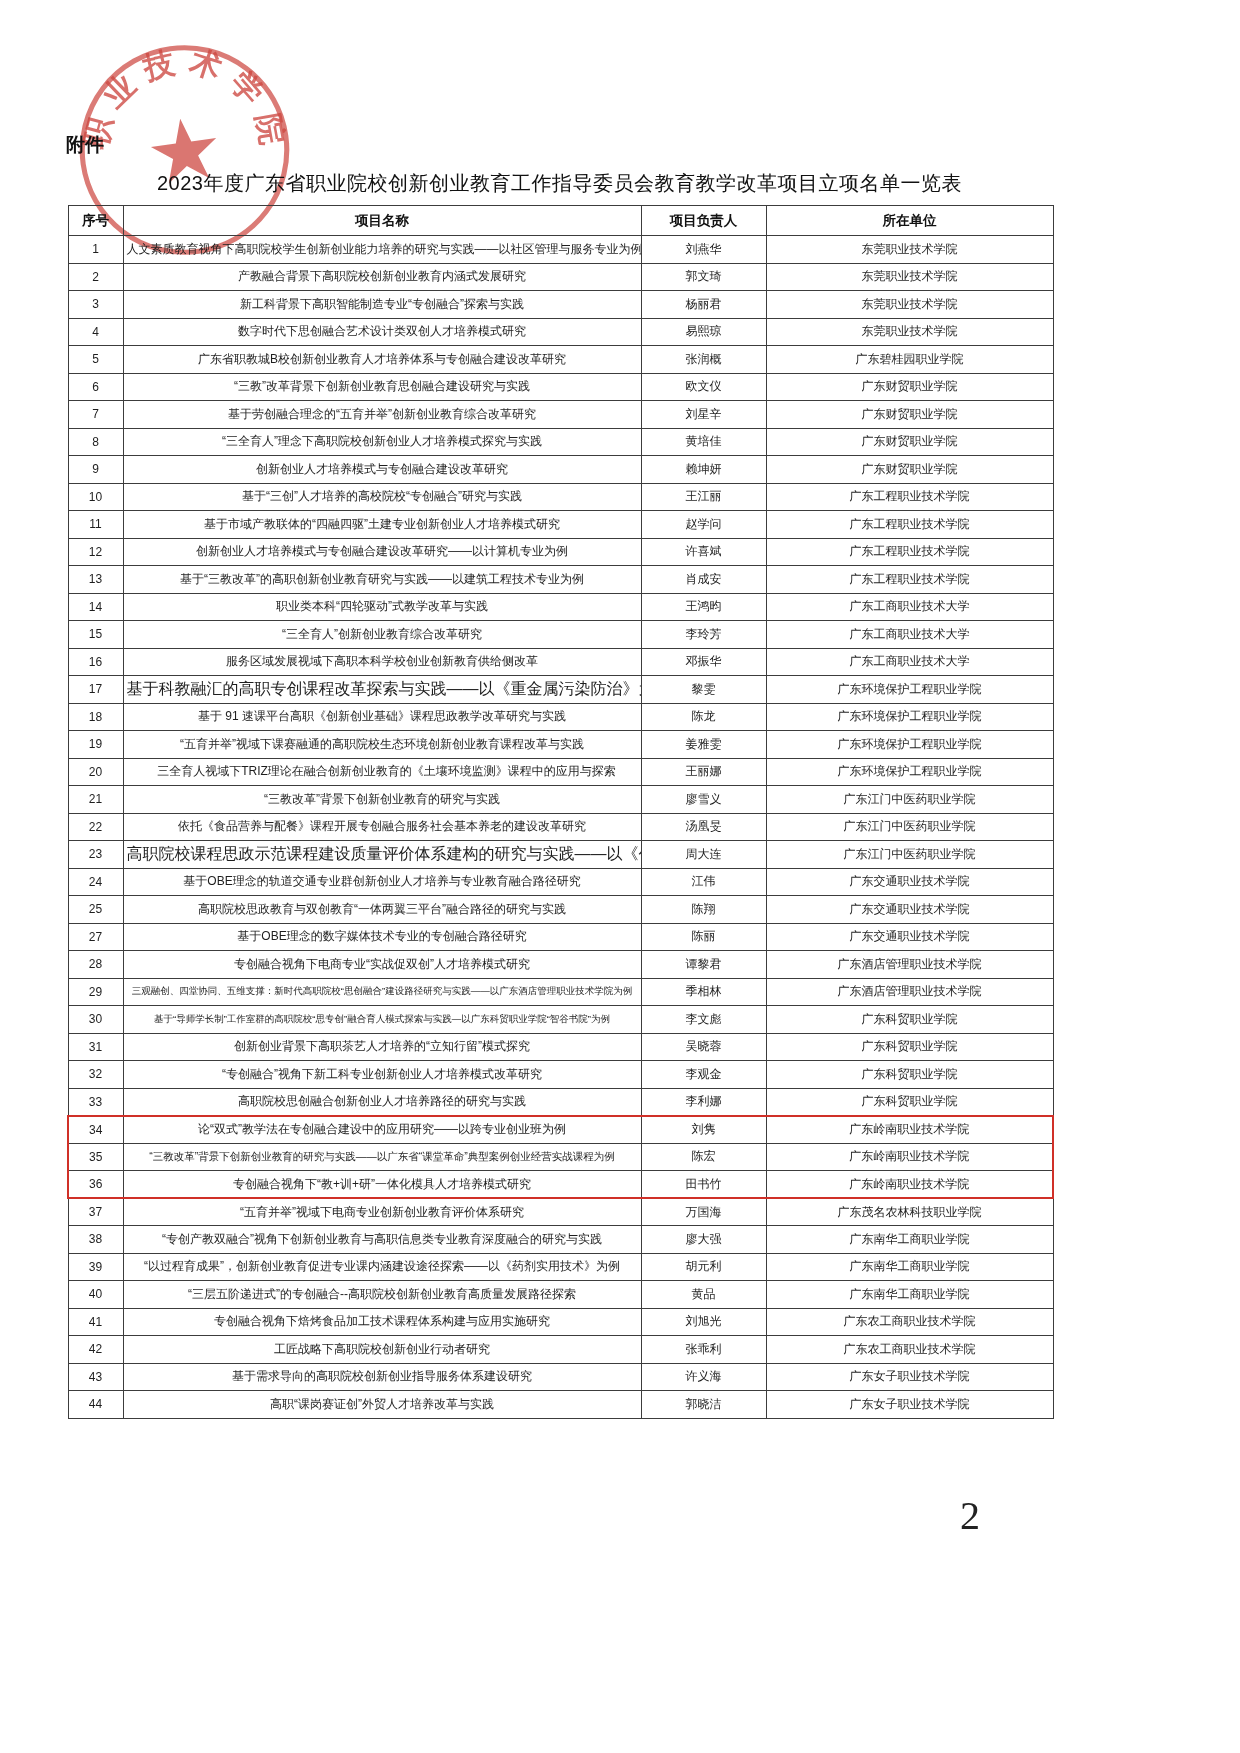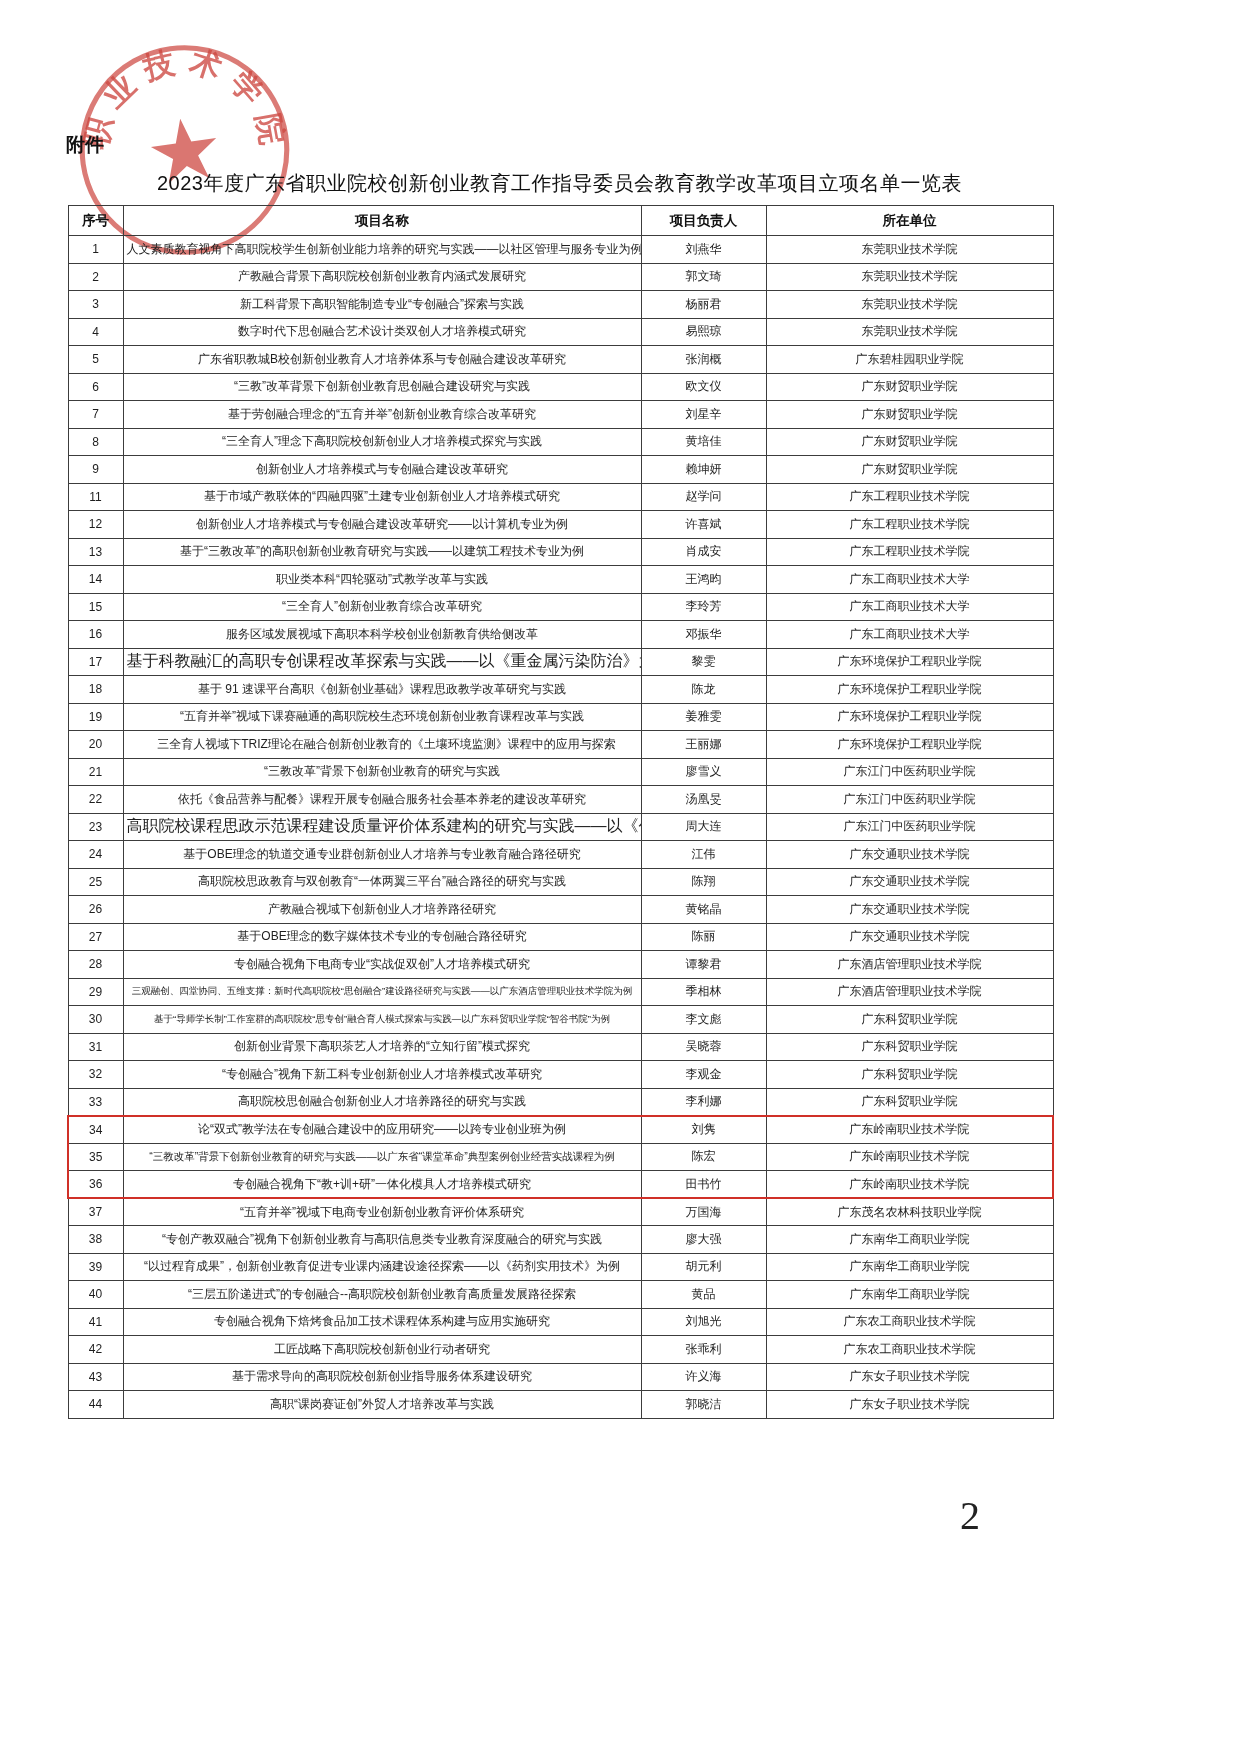--- a/index.html
+++ b/index.html
@@ -157,20 +157,26 @@
           <td class="leader">黄培佳</td>
           <td class="org">广东财贸职业学院</td>
         </tr>
         <tr>
           <td class="no">9</td>
           <td class="project" style="font-size: 12px;">创新创业人才培养模式与专创融合建设改革研究</td>
           <td class="leader">赖坤妍</td>
           <td class="org">广东财贸职业学院</td>
         </tr>
         <tr>
+          <td class="no">10</td>
+          <td class="project" style="font-size: 12px;">基于“三创”人才培养的高校院校“专创融合”研究与实践</td>
+          <td class="leader">王江丽</td>
+          <td class="org">广东工程职业技术学院</td>
+        </tr>
+        <tr>
           <td class="no">11</td>
           <td class="project" style="font-size: 12px;">基于市域产教联体的“四融四驱”土建专业创新创业人才培养模式研究</td>
           <td class="leader">赵学问</td>
           <td class="org">广东工程职业技术学院</td>
         </tr>
         <tr>
           <td class="no">12</td>
           <td class="project" style="font-size: 12px;">创新创业人才培养模式与专创融合建设改革研究——以计算机专业为例</td>
           <td class="leader">许喜斌</td>
           <td class="org">广东工程职业技术学院</td>
@@ -244,26 +250,20 @@
         <tr>
           <td class="no">24</td>
           <td class="project" style="font-size: 12px;">基于OBE理念的轨道交通专业群创新创业人才培养与专业教育融合路径研究</td>
           <td class="leader">江伟</td>
           <td class="org">广东交通职业技术学院</td>
         </tr>
         <tr>
           <td class="no">25</td>
           <td class="project" style="font-size: 12px;">高职院校思政教育与双创教育“一体两翼三平台”融合路径的研究与实践</td>
           <td class="leader">陈翔</td>
-          <td class="org">广东交通职业技术学院</td>
-        </tr>
-        <tr>
-          <td class="no">26</td>
-          <td class="project" style="font-size: 12px;">产教融合视域下创新创业人才培养路径研究</td>
-          <td class="leader">黄铭晶</td>
           <td class="org">广东交通职业技术学院</td>
         </tr>
         <tr>
           <td class="no">27</td>
           <td class="project" style="font-size: 12px;">基于OBE理念的数字媒体技术专业的专创融合路径研究</td>
           <td class="leader">陈丽</td>
           <td class="org">广东交通职业技术学院</td>
         </tr>
         <tr>
           <td class="no">28</td>

